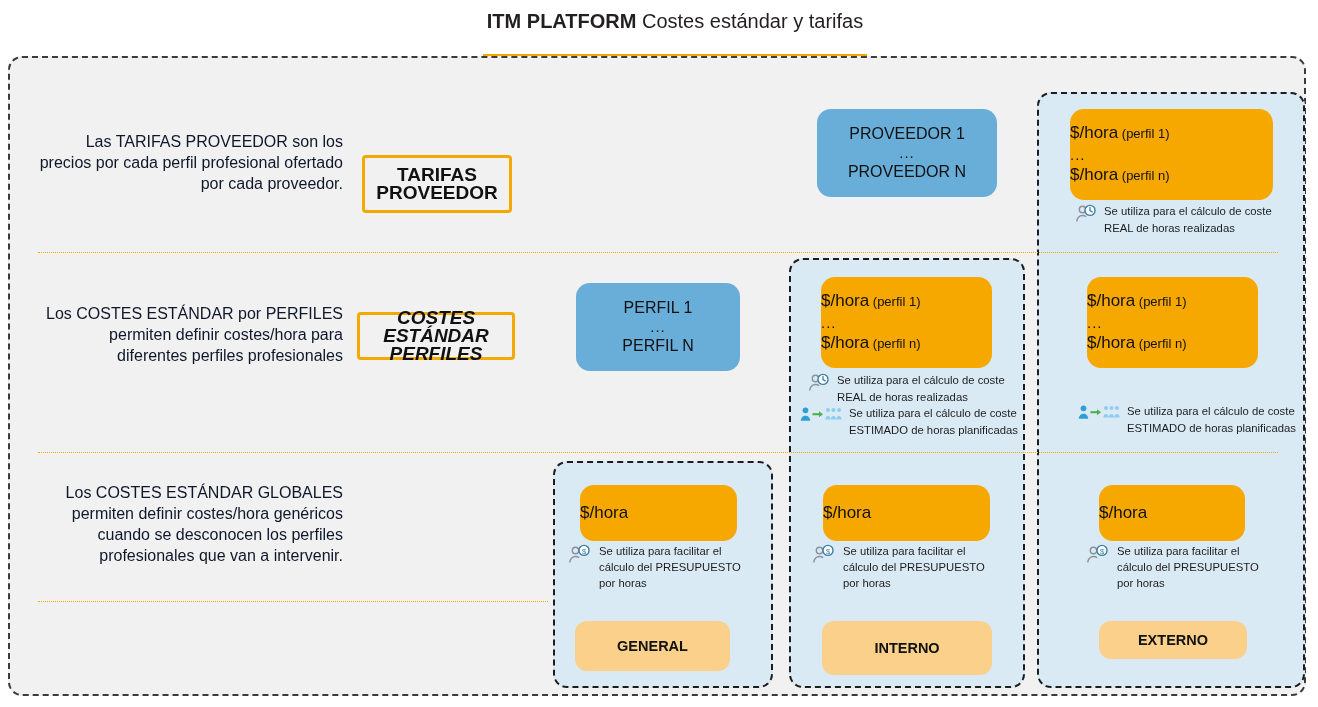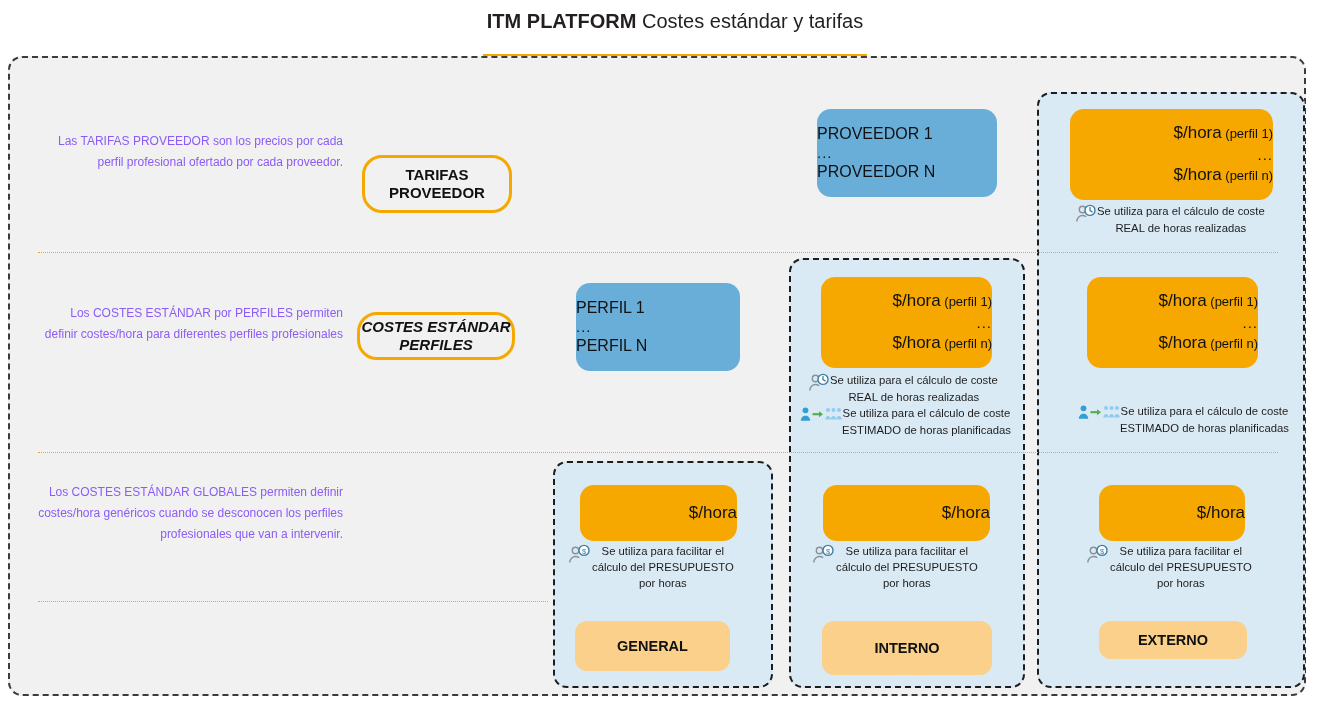--- a/index.html
+++ b/index.html
@@ -53,63 +53,63 @@
     position:absolute;height:0;border-top:1.4px dotted #f5a800;
   }
   .div1{left:38px;top:252px;width:1240px;}
   .div2{left:38px;top:452px;width:1240px;}
   .div3{left:38px;top:601px;width:510px;}
 
   
   .desc{
     position:absolute;
     text-align:right;
-    font-size:12px;line-height:21px;
-    color:#8b5cf6;
+    font-size:16px;line-height:21px;
+    color:#0f172a;
     width:305px;left:38px;
   }
   .desc1{top:131px;}
   .desc2{top:303px;}
   .desc3{top:482px;}
 
   
   .label-box{
     position:absolute;
     background:#f1f1f1;
     border:3px solid #f5a800;
-    border-radius:20px;
+    border-radius:4px;
     display:flex;align-items:center;justify-content:center;
     text-align:center;
-    font-size:15px;font-weight:bold;line-height:18px;
+    font-size:19px;font-weight:bold;line-height:18px;
     color:#111;
     box-sizing:border-box;
   }
   .lb1{left:362px;top:155px;width:150px;height:58px;}
   .lb2{left:357px;top:312px;width:158px;height:48px;font-style:italic;}
   .lb3{left:352px;top:501px;width:158px;height:60px;}
 
   
   .blue-box{
     position:absolute;
     background:#68aed9;
     border-radius:14px;
-    display:flex;flex-direction:column;align-items:flex-start;justify-content:center;
+    display:flex;flex-direction:column;align-items:center;justify-content:center;
     font-size:16px;line-height:22px;color:#111;
     box-sizing:border-box;
   }
   .bb1{left:817px;top:109px;width:180px;height:88px;}
   .bb2{left:576px;top:283px;width:164px;height:88px;}
   .blue-box .dots{font-size:15px;line-height:16px;letter-spacing:1px;}
 
   
   .orange-box{
     position:absolute;
     background:#f6a700;
     border-radius:14px;
-    display:flex;flex-direction:column;align-items:flex-end;justify-content:center;
+    display:flex;flex-direction:column;align-items:flex-start;justify-content:center;
     color:#111;
     box-sizing:border-box;
   }
   .orange-box .line{font-size:17px;line-height:24px;white-space:nowrap;}
   .orange-box .line small{font-size:13px;}
   .orange-box .dots{font-size:15px;line-height:17px;letter-spacing:1px;}
   .ob-r1-ext{left:1070px;top:109px;width:203px;height:91px;}
   .ob-r2-int{left:821px;top:277px;width:171px;height:91px;}
   .ob-r2-ext{left:1087px;top:277px;width:171px;height:91px;}
   .ob-r3-gen{left:580px;top:485px;width:157px;height:56px;}
@@ -125,21 +125,21 @@
     font-size:14.5px;font-weight:bold;color:#111;
     box-sizing:border-box;
   }
   .tb-gen{left:575px;top:621px;width:155px;height:50px;}
   .tb-int{left:822px;top:621px;width:170px;height:54px;}
   .tb-ext{left:1099px;top:621px;width:148px;height:38px;}
 
   
   .note{
     position:absolute;
-    display:flex;align-items:flex-start;text-align:center;
+    display:flex;align-items:flex-start;gap:7px;
   }
   .note .note-text{
     font-size:11.3px;line-height:17px;color:#1d1d1d;white-space:nowrap;
   }
   .note .icon{flex:0 0 auto;margin-top:1px;}
   .n-r1-ext{left:1075px;top:203px;}
   .n-r2-int-a{left:808px;top:372px;}
   .n-r2-int-b{left:800px;top:405px;}
   .n-r2-ext-a{left:1078px;top:403px;}
   .n-r3-gen{left:568px;top:543px;}

